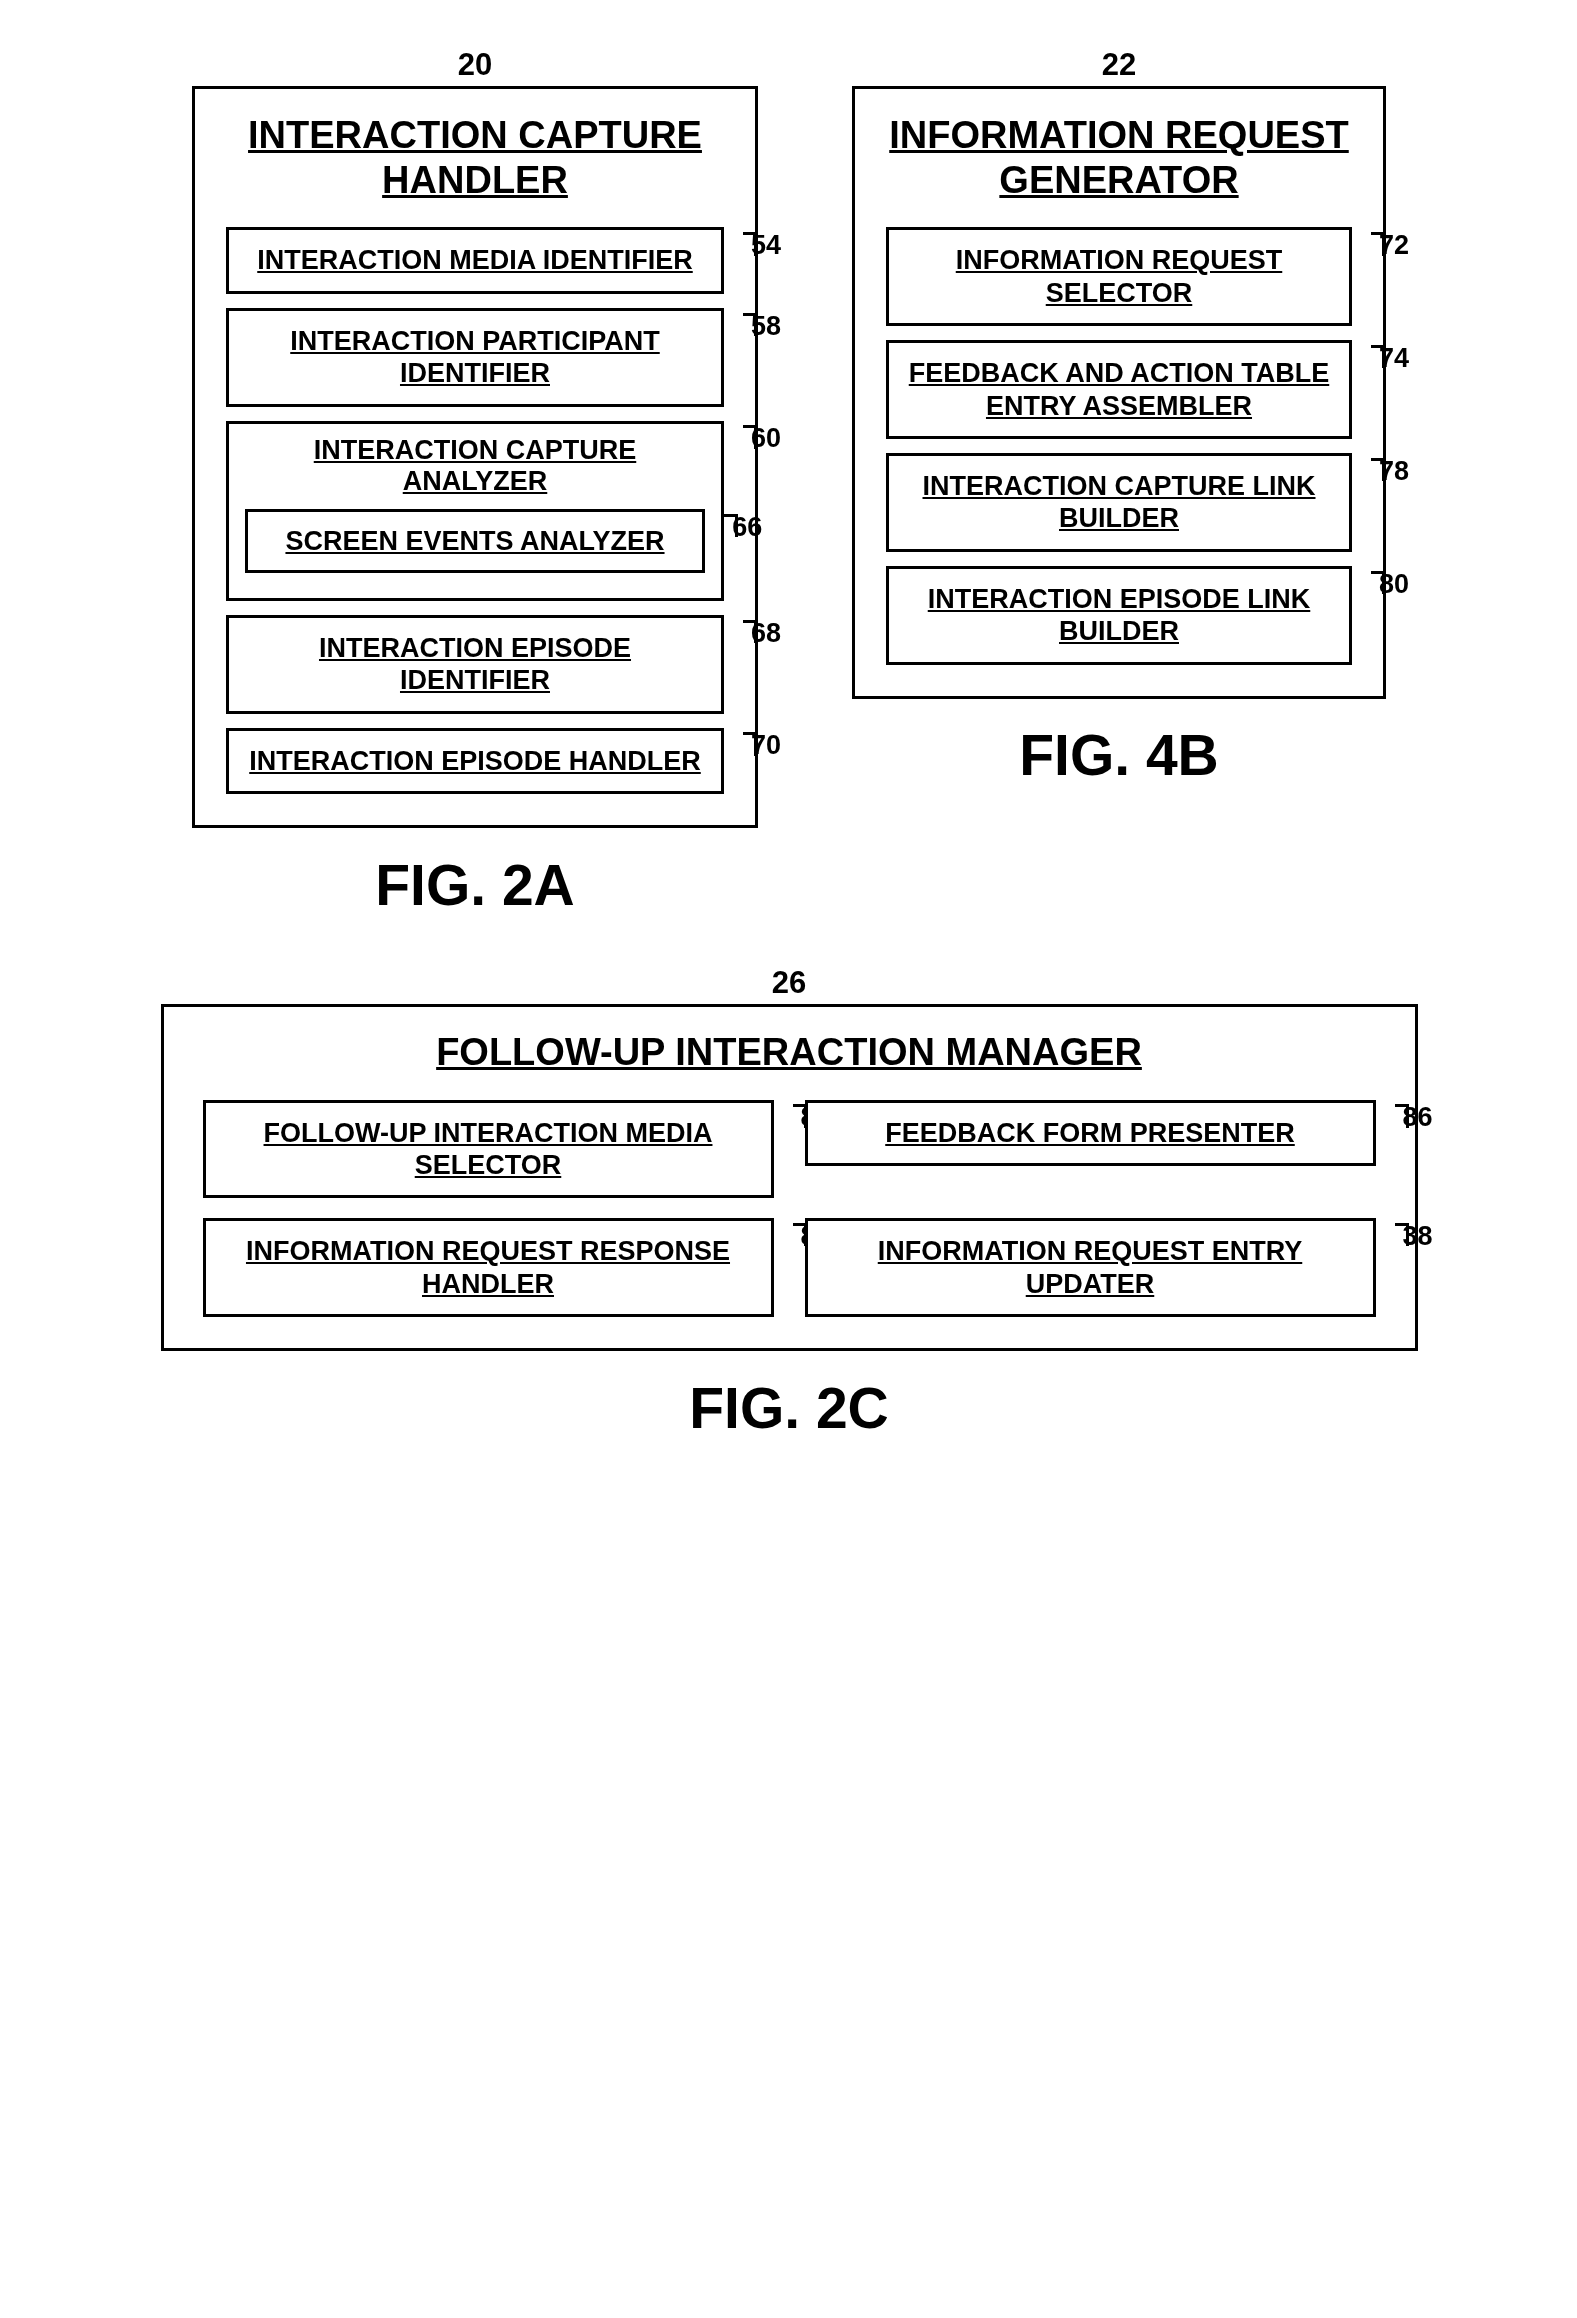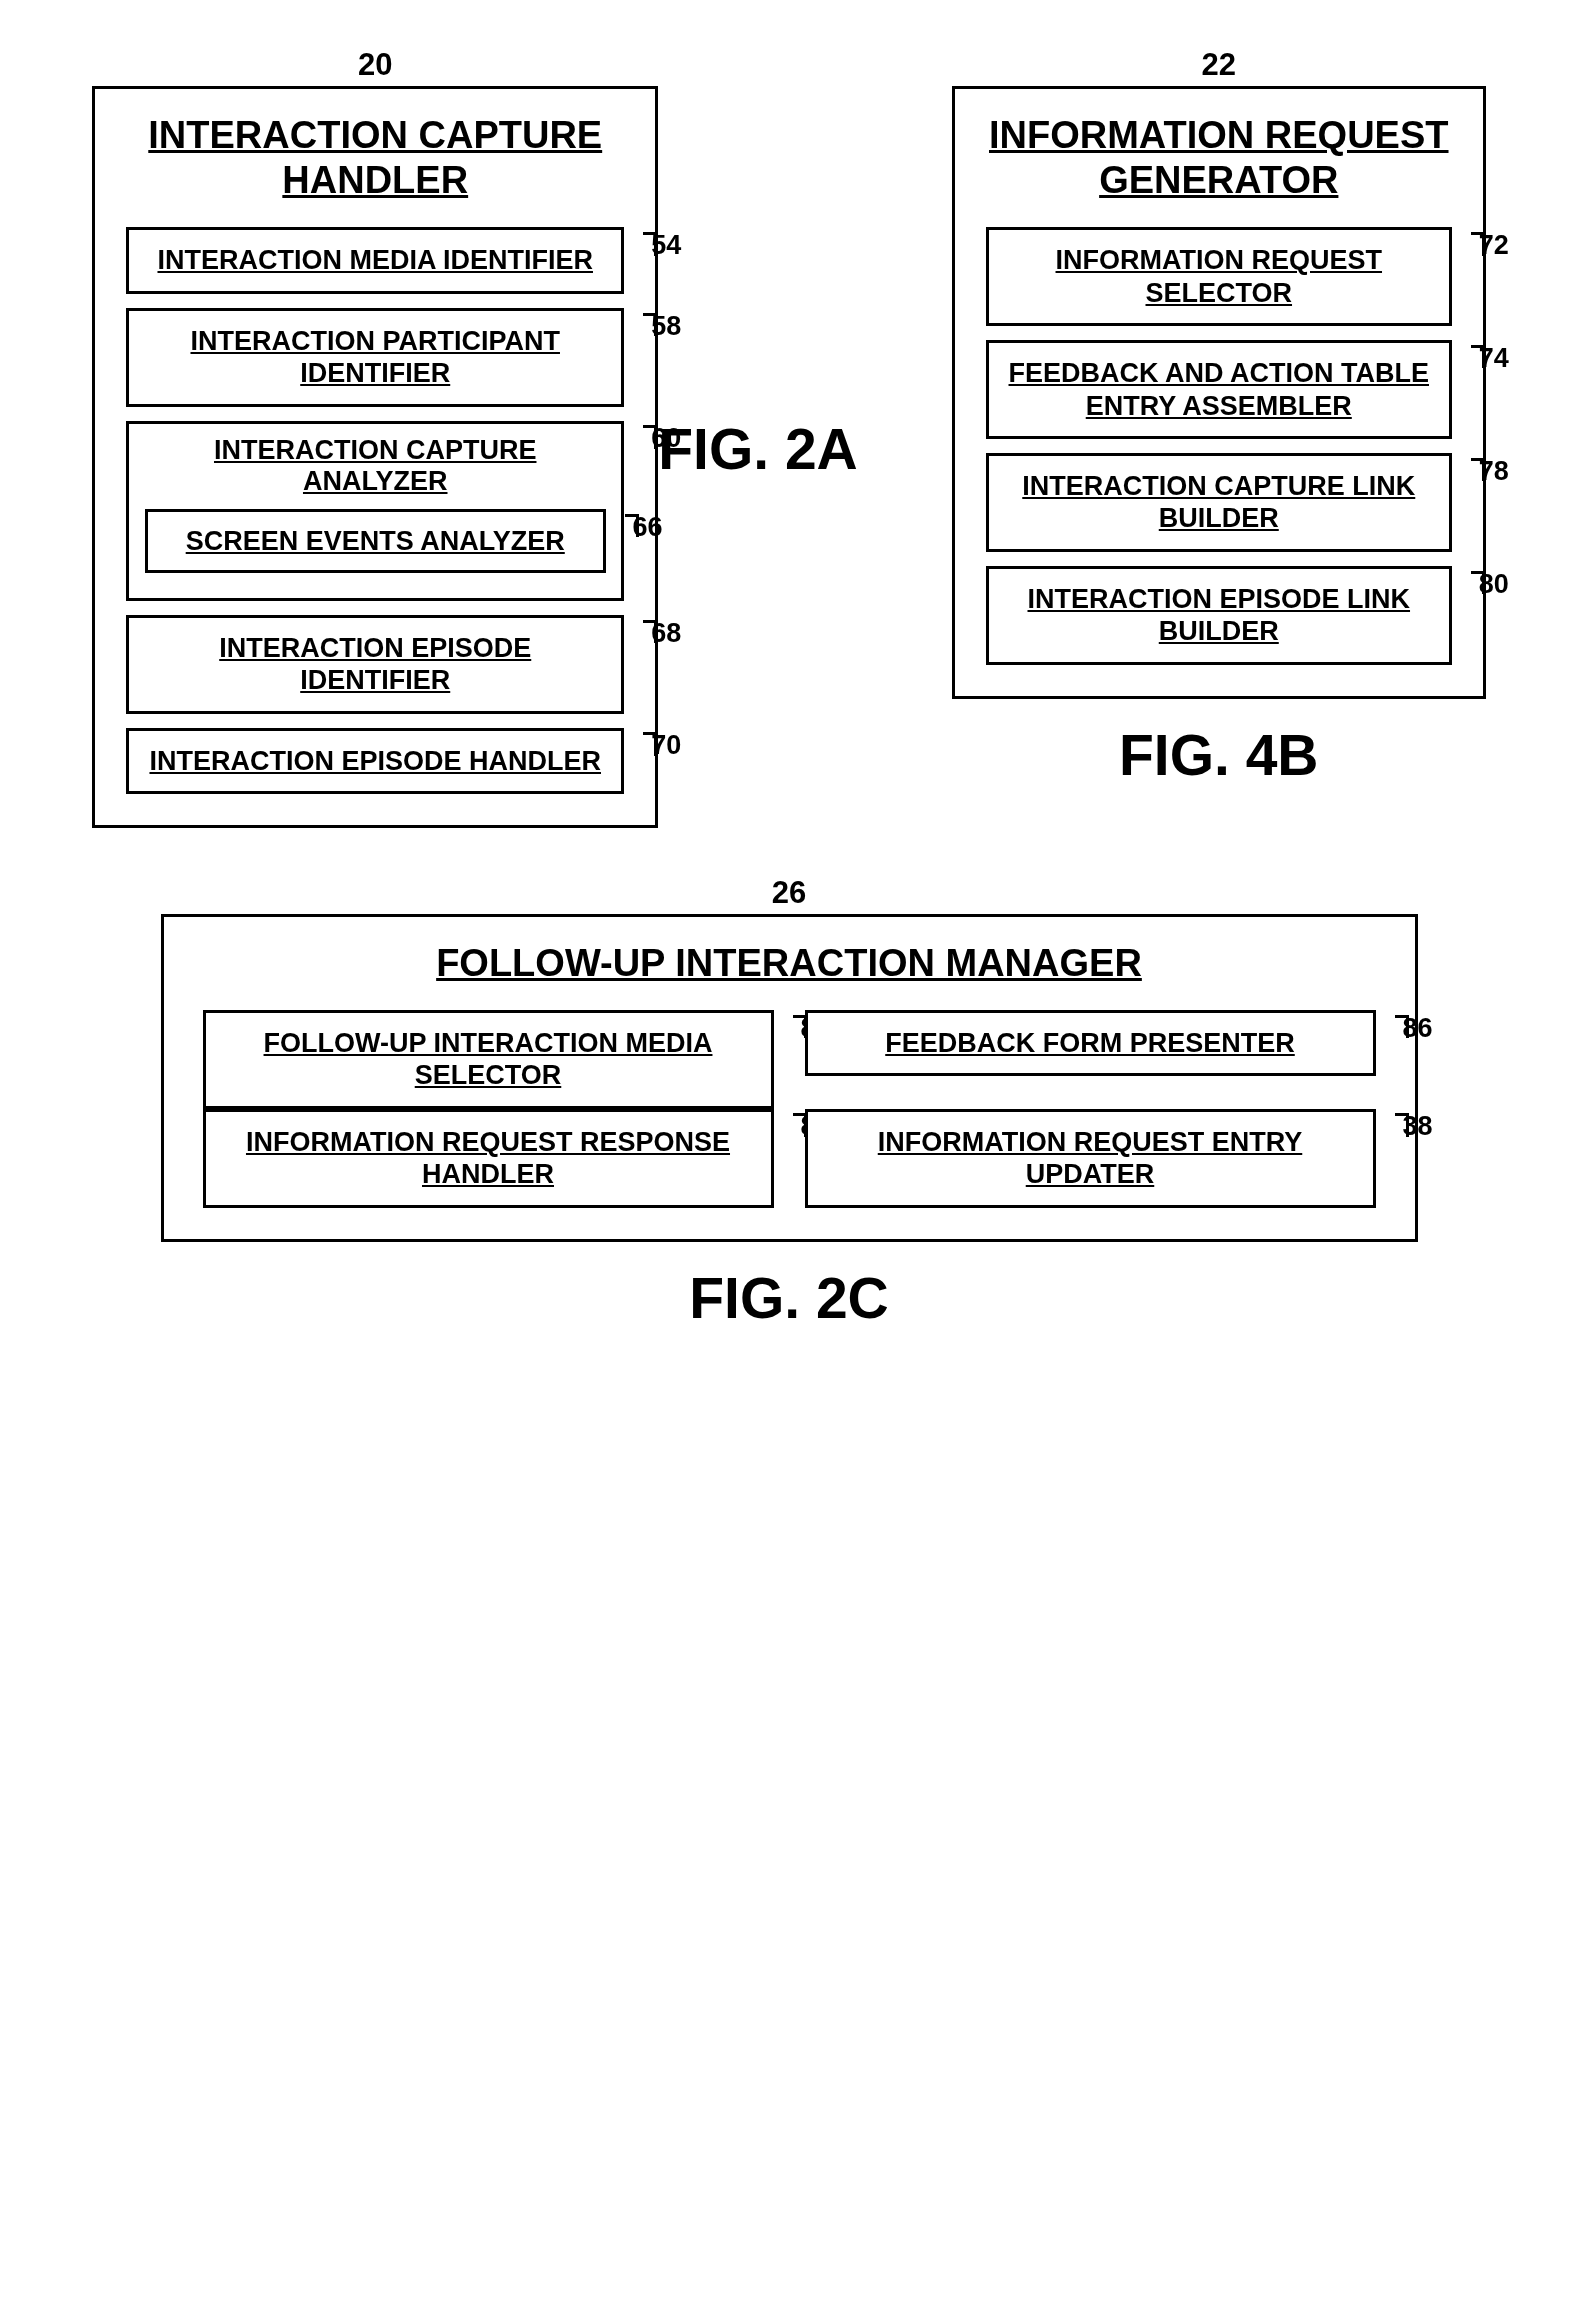--- a/index.html
+++ b/index.html
@@ -58,21 +58,21 @@
       font-weight: bold;
       font-size: 27px;
       line-height: 1.2;
       padding: 14px 15.7px;
       position: relative;
     }
 
     
     .fig2a-container {
       display: flex;
-      flex-direction: row;
+      flex-direction: column;
       align-items: center;
     }
 
     .fig2a-outer {
       width: 566px;
       padding: 23.6px 31px 31px 31px;
     }
 
     .fig2a-title {
       font-size: 38px;
@@ -149,21 +149,21 @@
       font-size: 38px;
       font-weight: bold;
       text-align: center;
       margin-bottom: 23.6px;
       line-height: 1.2;
     }
 
     .fig2c-grid {
       display: grid;
       grid-template-columns: 1fr 1fr;
-      gap: 0 31px;
+      gap: 20px 31px;
     }
 
     .fig2c-grid .component-box {
       width: 100%;
     }
 
     
     .fig-label {
       font-size: 57px;
       font-weight: bold;

